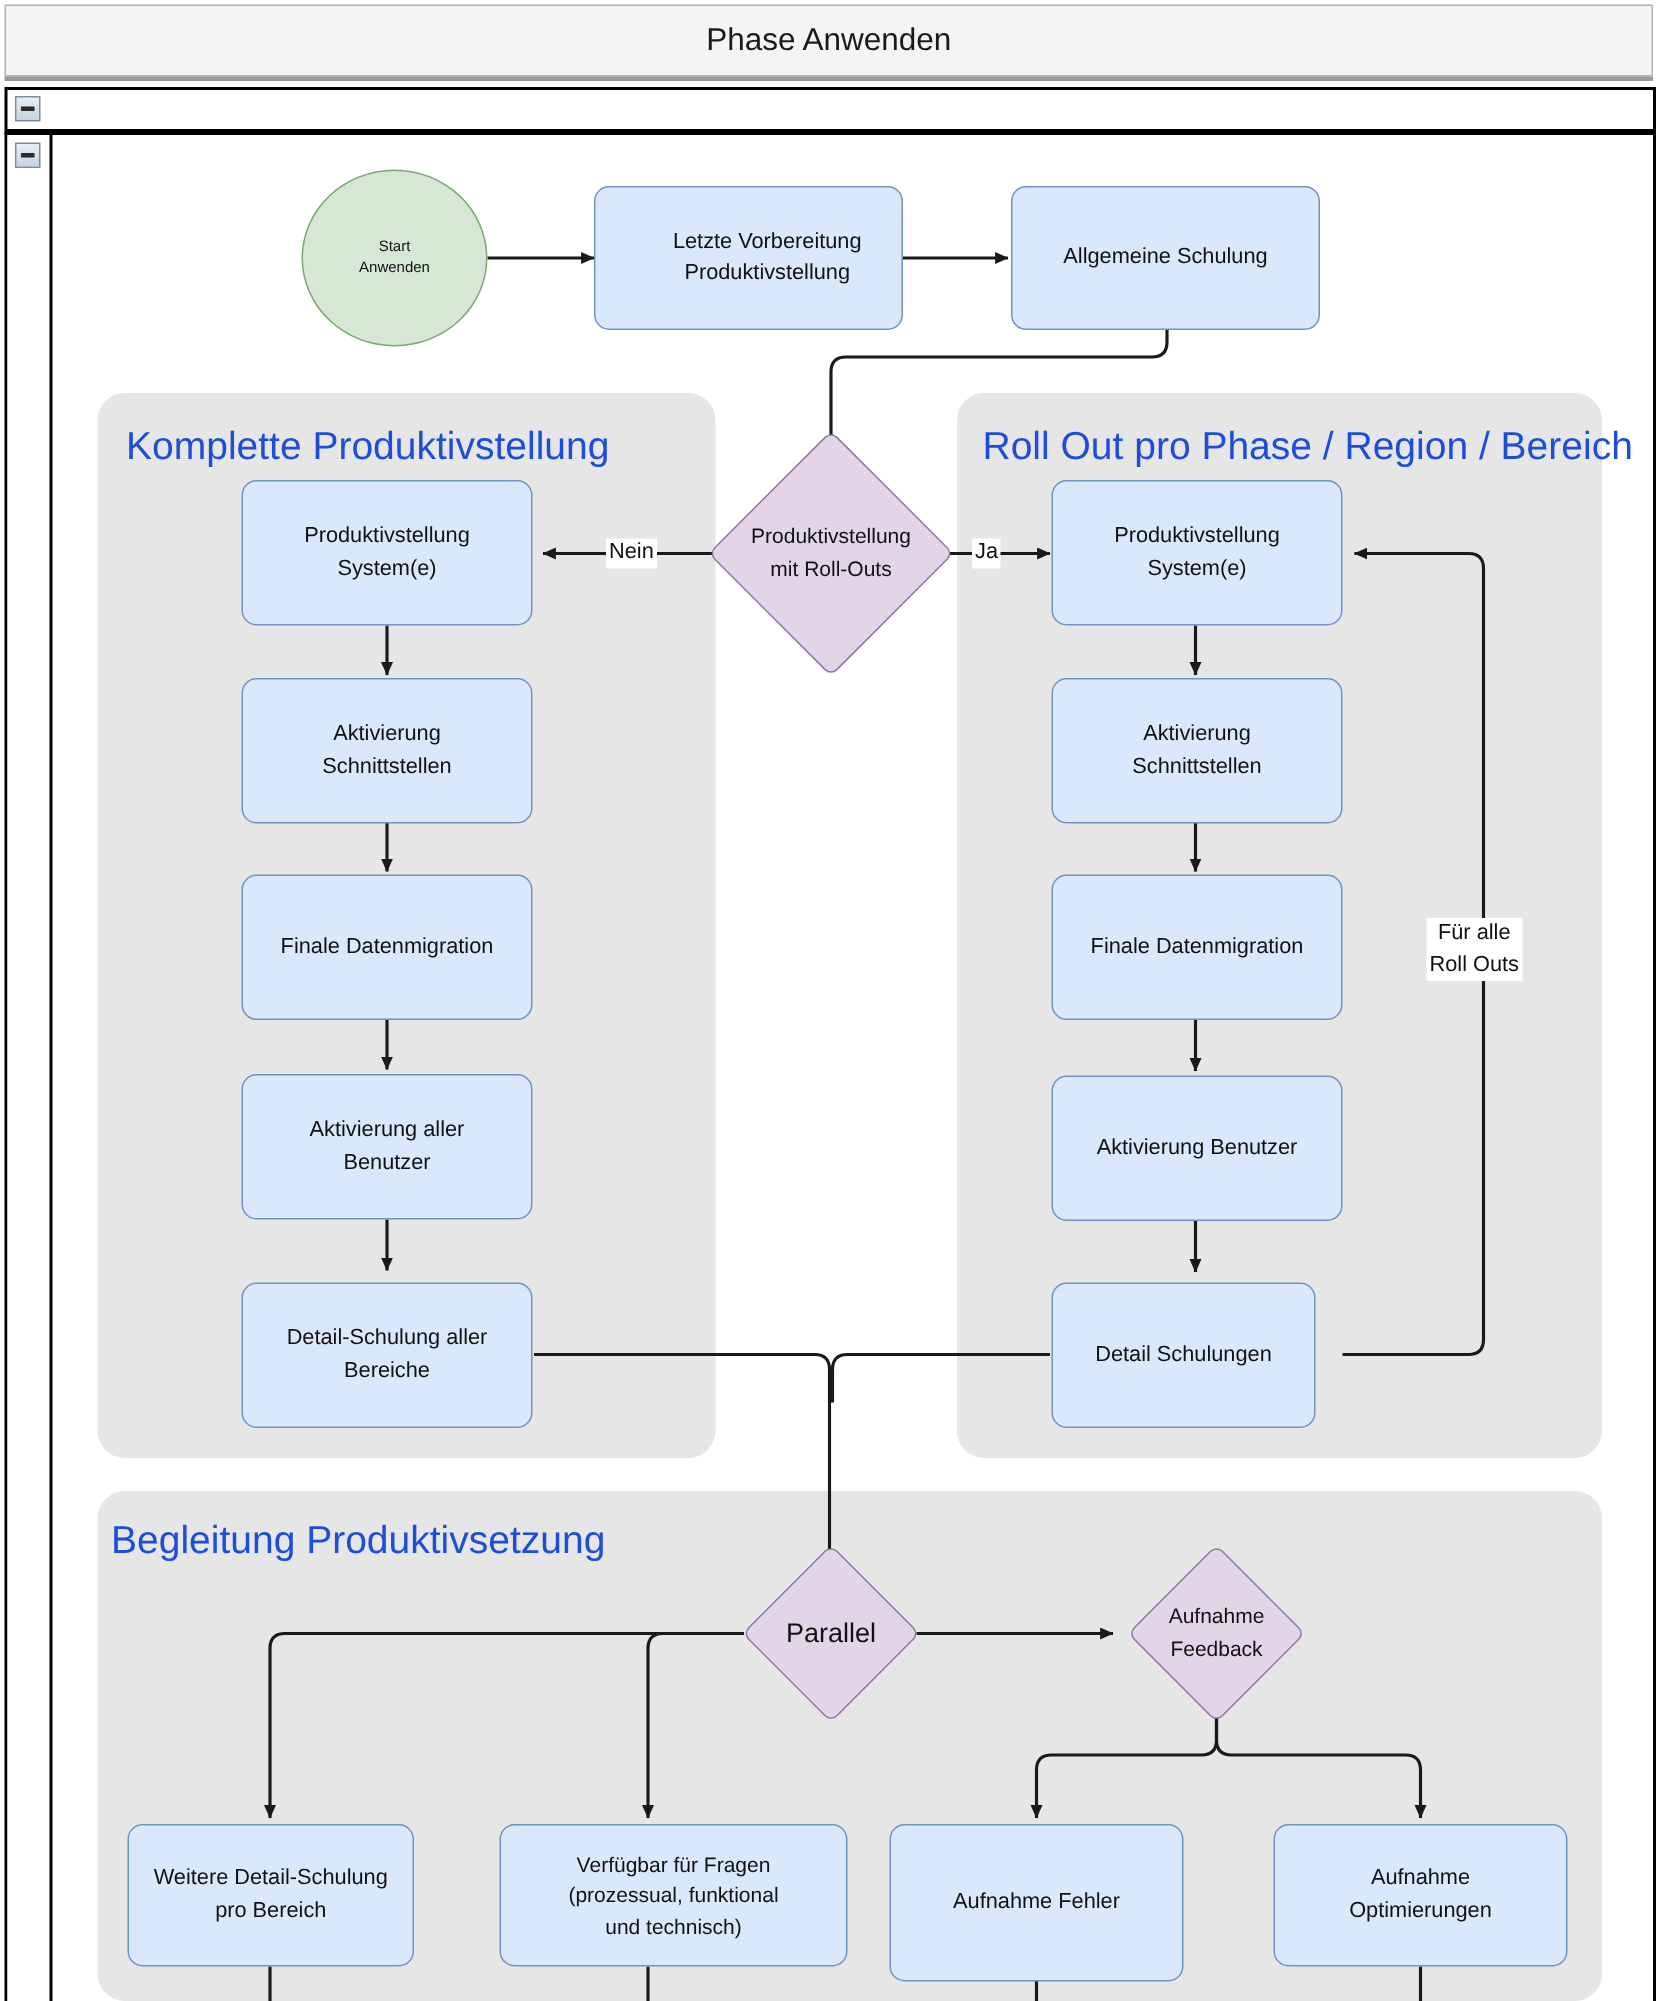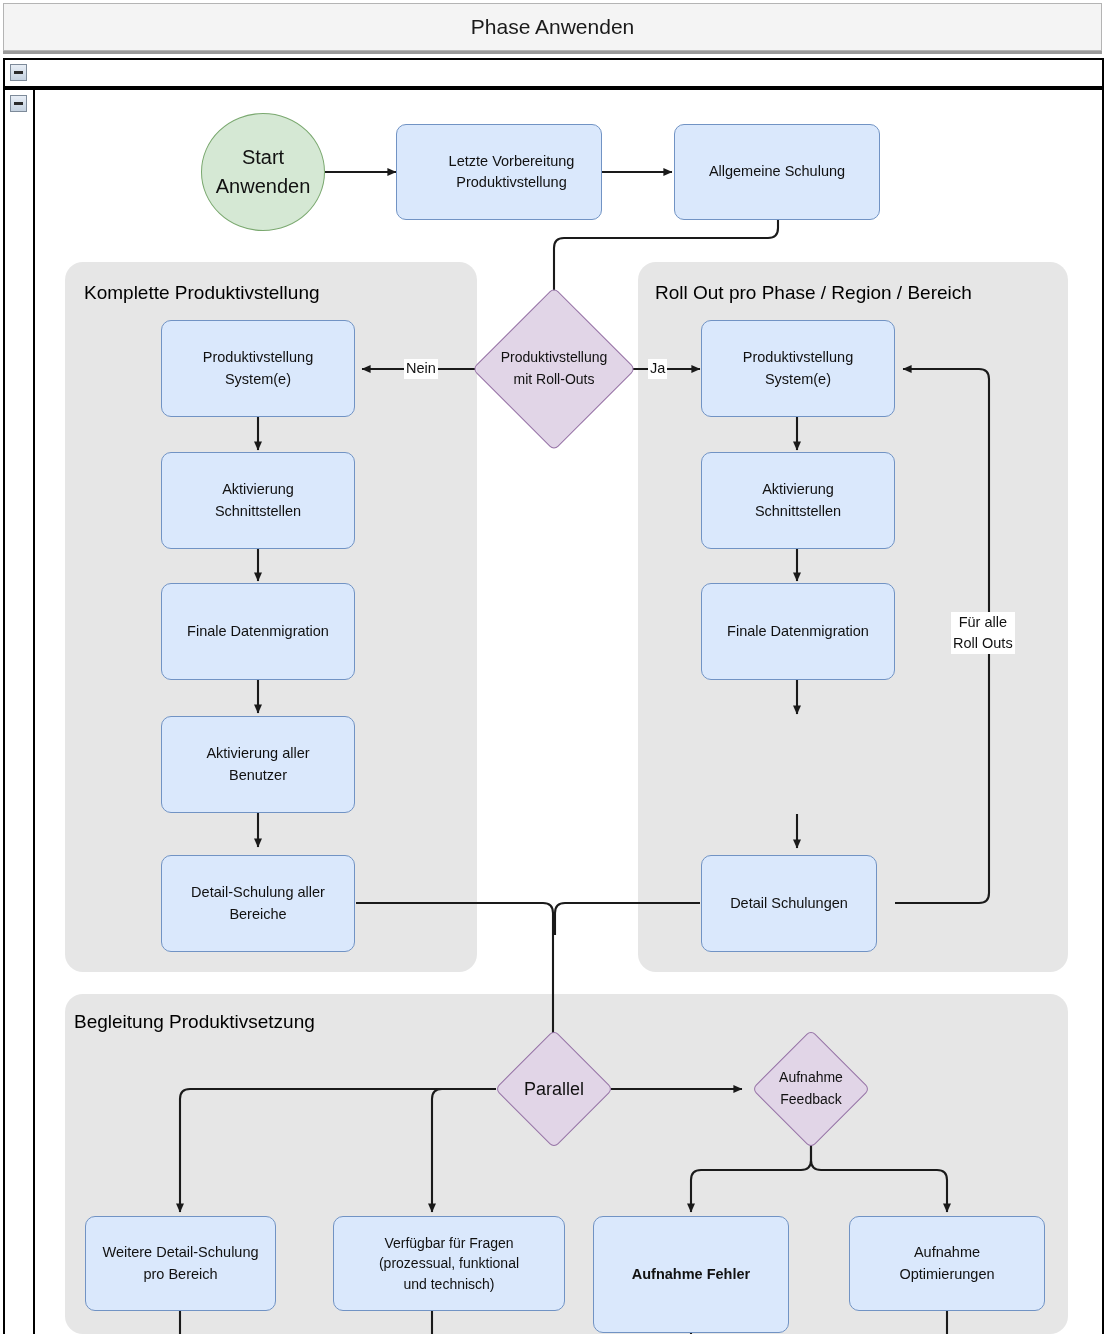--- a/index.html
+++ b/index.html
@@ -22,29 +22,29 @@
 
   .collapse{position:absolute;width:17px;height:17px;
      background:linear-gradient(#e8eef6,#c5d2e0);border:1px solid #7d8a99;
      box-sizing:border-box;display:flex;align-items:center;justify-content:center;}
   .collapse::after{content:"";display:block;width:9px;height:3px;background:#2b2b2b;}
   .collapse.c1{left:10px;top:64px;}
   .collapse.c2{left:10px;top:95px;}
 
   
   .group{position:absolute;background:#e6e6e6;border-radius:18px;}
-  .group .gtitle{position:absolute;font-size:19px;color:#000000;white-space:nowrap;}
+  .group .gtitle{position:absolute;font-size:26px;color:#1d4ed8;white-space:nowrap;}
 
   
   .node{position:absolute;box-sizing:border-box;display:flex;align-items:center;
      justify-content:center;text-align:center;line-height:1.45;}
   .proc{background:#dae8fc;border:1.5px solid #7193c4;border-radius:10px;
      font-size:14.5px;color:#111;padding:4px 8px;}
   .start{background:#d5e8d4;border:1.5px solid #7aa86f;border-radius:50%;
-     font-size:20px;color:#111;}
+     font-size:10px;color:#111;}
   .dec{background:#e1d5e7;border:1.5px solid #9673a6;font-size:14px;color:#111;}
 
   
   .elabel{position:absolute;background:#fff;font-size:14.5px;color:#111;
      padding:0 2px;white-space:nowrap;text-align:center;line-height:1.35;}
 
   svg.edges{position:absolute;left:0;top:0;width:1107px;height:1334px;pointer-events:none;}
 </style>
 </head>
 <body>
@@ -185,20 +185,23 @@
     <span>Produktivstellung</span>
     <span>System(e)</span>
   </div>
   <div class="node proc" style="left:701px;top:452px;width:194px;height:97px;flex-direction:column;">
     <span>Aktivierung</span>
     <span>Schnittstellen</span>
   </div>
   <div class="node proc" style="left:701px;top:583px;width:194px;height:97px;">
     <span>Finale Datenmigration</span>
   </div>
+  <div class="node proc" style="left:701px;top:717px;width:194px;height:97px;">
+    <span>Aktivierung Benutzer</span>
+  </div>
   <div class="node proc" style="left:701px;top:855px;width:176px;height:97px;">
     <span>Detail Schulungen</span>
   </div>
 
   <div class="node dec" style="left:512px;top:1047px;width:84px;height:84px;
        transform:rotate(45deg);border-radius:6px;"></div>
   <div style="position:absolute;left:554px;top:1089px;transform:translate(-50%,-50%);
        font-size:18px;color:#111;white-space:nowrap;text-align:center;">
     <div>Parallel</div>
   </div>
@@ -215,21 +218,21 @@
     <span>Weitere Detail-Schulung</span>
     <span>pro Bereich</span>
   </div>
 
   <div class="node proc" style="left:333px;top:1216px;width:232px;height:95px;flex-direction:column;font-size:14px;">
     <span>Verfügbar für Fragen</span>
     <span>(prozessual, funktional</span>
     <span>und technisch)</span>
   </div>
 
-  <div class="node proc" style="left:593px;top:1216px;width:196px;height:117px;font-weight:bold;">
+  <div class="node proc" style="left:593px;top:1216px;width:196px;height:105px;">
     <span>Aufnahme Fehler</span>
   </div>
 
   <div class="node proc" style="left:849px;top:1216px;width:196px;height:95px;flex-direction:column;">
     <span>Aufnahme</span>
     <span>Optimierungen</span>
   </div>
 
 </div>
 

